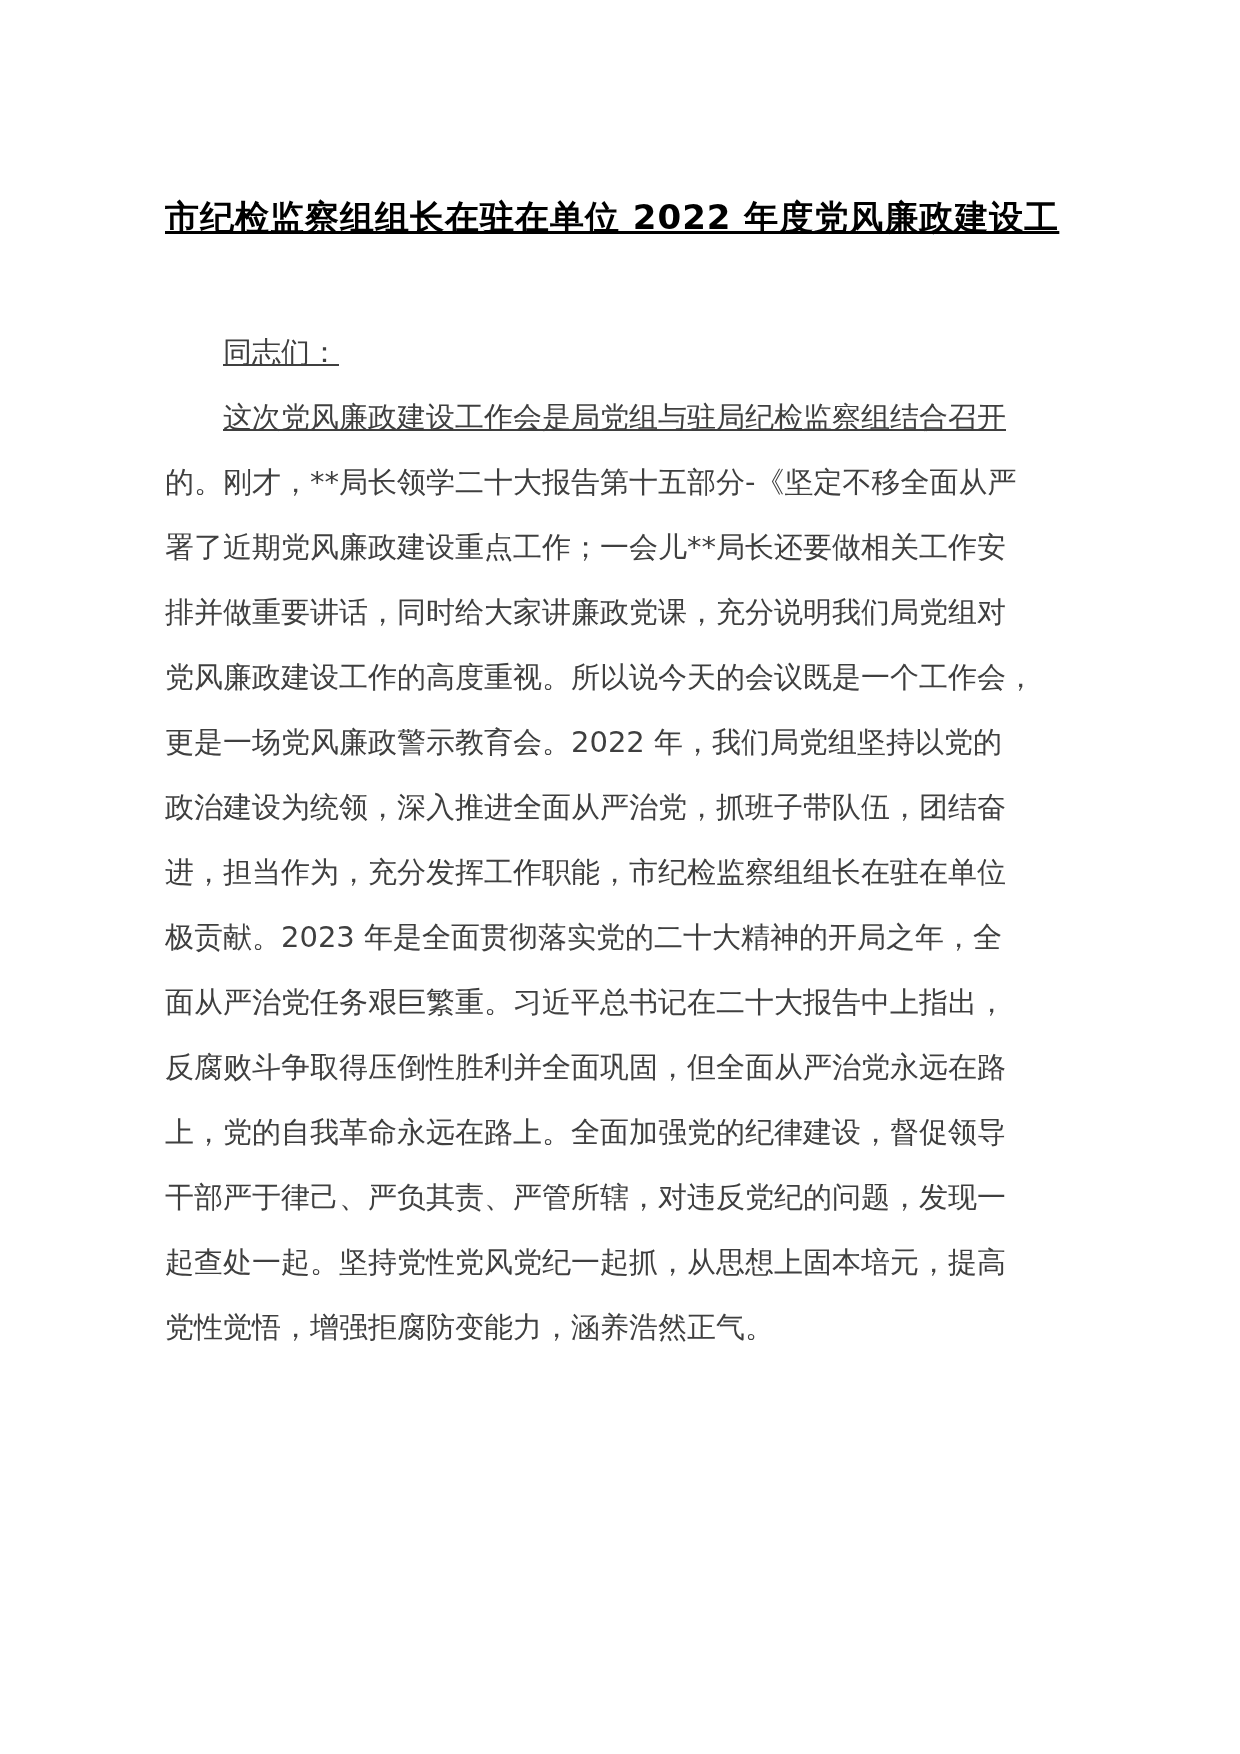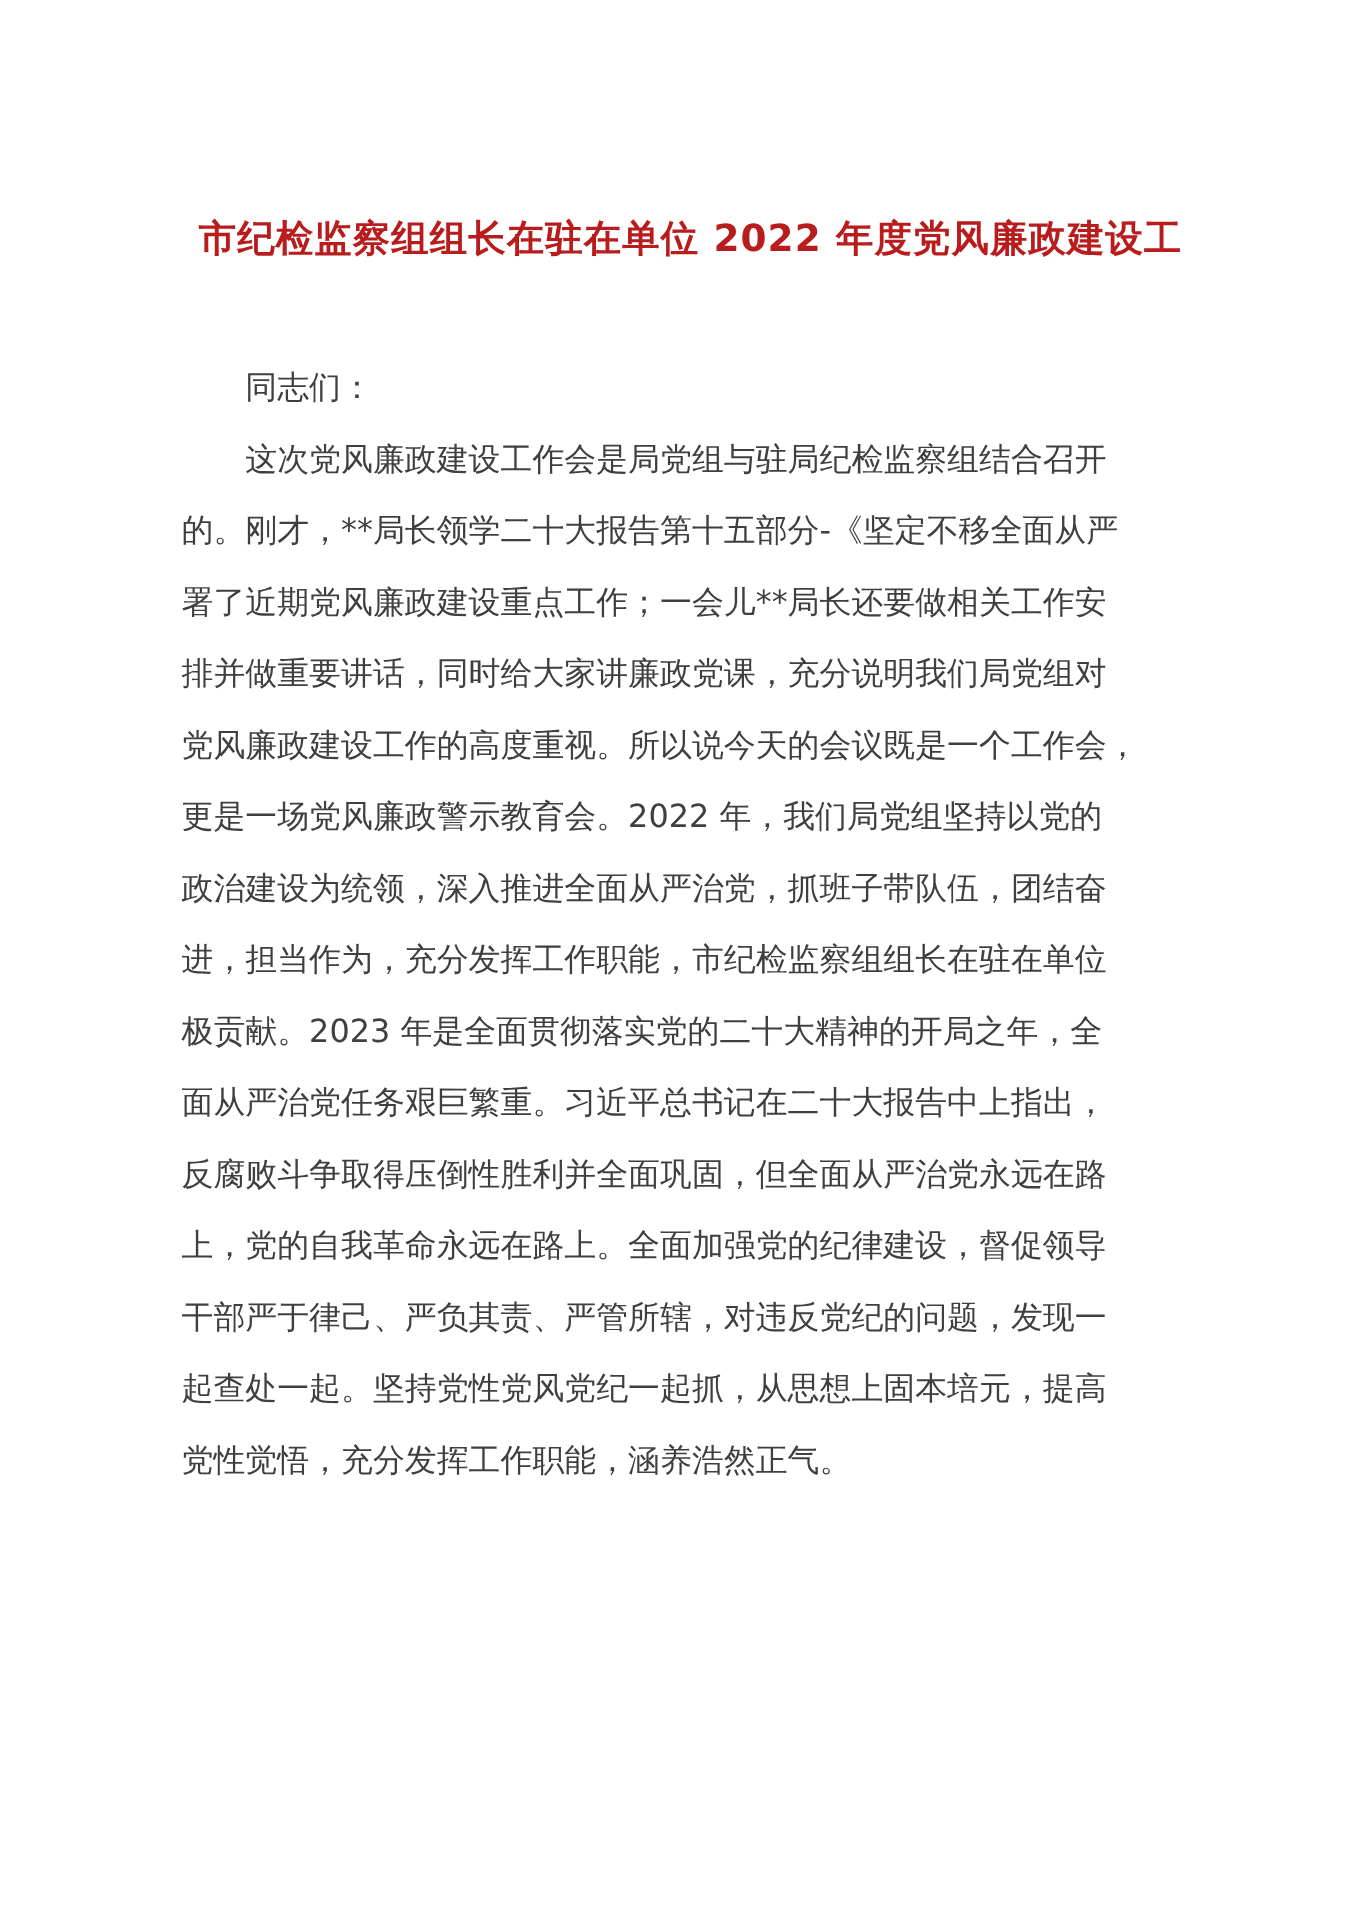--- a/index.html
+++ b/index.html
@@ -19,46 +19,48 @@
     left: 0; top: 0;
     width: 1240px;
     height: 1754px;
     background: #ffffff;
   }
   .doc-title {
     position: absolute;
     left: 165px;
     top: 184px;
     width: 910px;
-    text-align: right;
+    text-align: left;
     font-weight: bold;
     font-size: 34px;
     line-height: 66px;
-    color: #b91c1c;
+    color: #000000;
     letter-spacing: 1px;
+    text-decoration: underline;
   }
   .doc-title .tline {
     height: 66px;
     white-space: nowrap;
   }
   .doc-body {
     position: absolute;
     left: 165px;
     top: 320px;
     width: 910px;
     font-size: 29px;
     line-height: 65px;
     color: #3f3f3f;
   }
   .line {
     height: 65px;
     white-space: nowrap;
   }
   .indent {
     padding-left: 58px;
+    text-decoration: underline;
   }
 </style>
 </head>
 <body>
 
 <div class="page">
 
   <div class="doc-title">
     <div class="tline">市纪检监察组组长在驻在单位 2022 年度党风廉政建设工</div>
   </div>
@@ -73,16 +75,16 @@
       <div class="line">党风廉政建设工作的高度重视。所以说今天的会议既是一个工作会，</div>
       <div class="line">更是一场党风廉政警示教育会。2022 年，我们局党组坚持以党的</div>
       <div class="line">政治建设为统领，深入推进全面从严治党，抓班子带队伍，团结奋</div>
       <div class="line">进，担当作为，充分发挥工作职能，市纪检监察组组长在驻在单位</div>
       <div class="line">极贡献。2023 年是全面贯彻落实党的二十大精神的开局之年，全</div>
       <div class="line">面从严治党任务艰巨繁重。习近平总书记在二十大报告中上指出，</div>
       <div class="line">反腐败斗争取得压倒性胜利并全面巩固，但全面从严治党永远在路</div>
       <div class="line">上，党的自我革命永远在路上。全面加强党的纪律建设，督促领导</div>
       <div class="line">干部严于律己、严负其责、严管所辖，对违反党纪的问题，发现一</div>
       <div class="line">起查处一起。坚持党性党风党纪一起抓，从思想上固本培元，提高</div>
-      <div class="line">党性觉悟，充分发挥工作职能，涵养浩然正气。</div>
+      <div class="line">党性觉悟，增强拒腐防变能力，涵养浩然正气。</div>
     </div>
 
 </div>
 
 </body></html>

